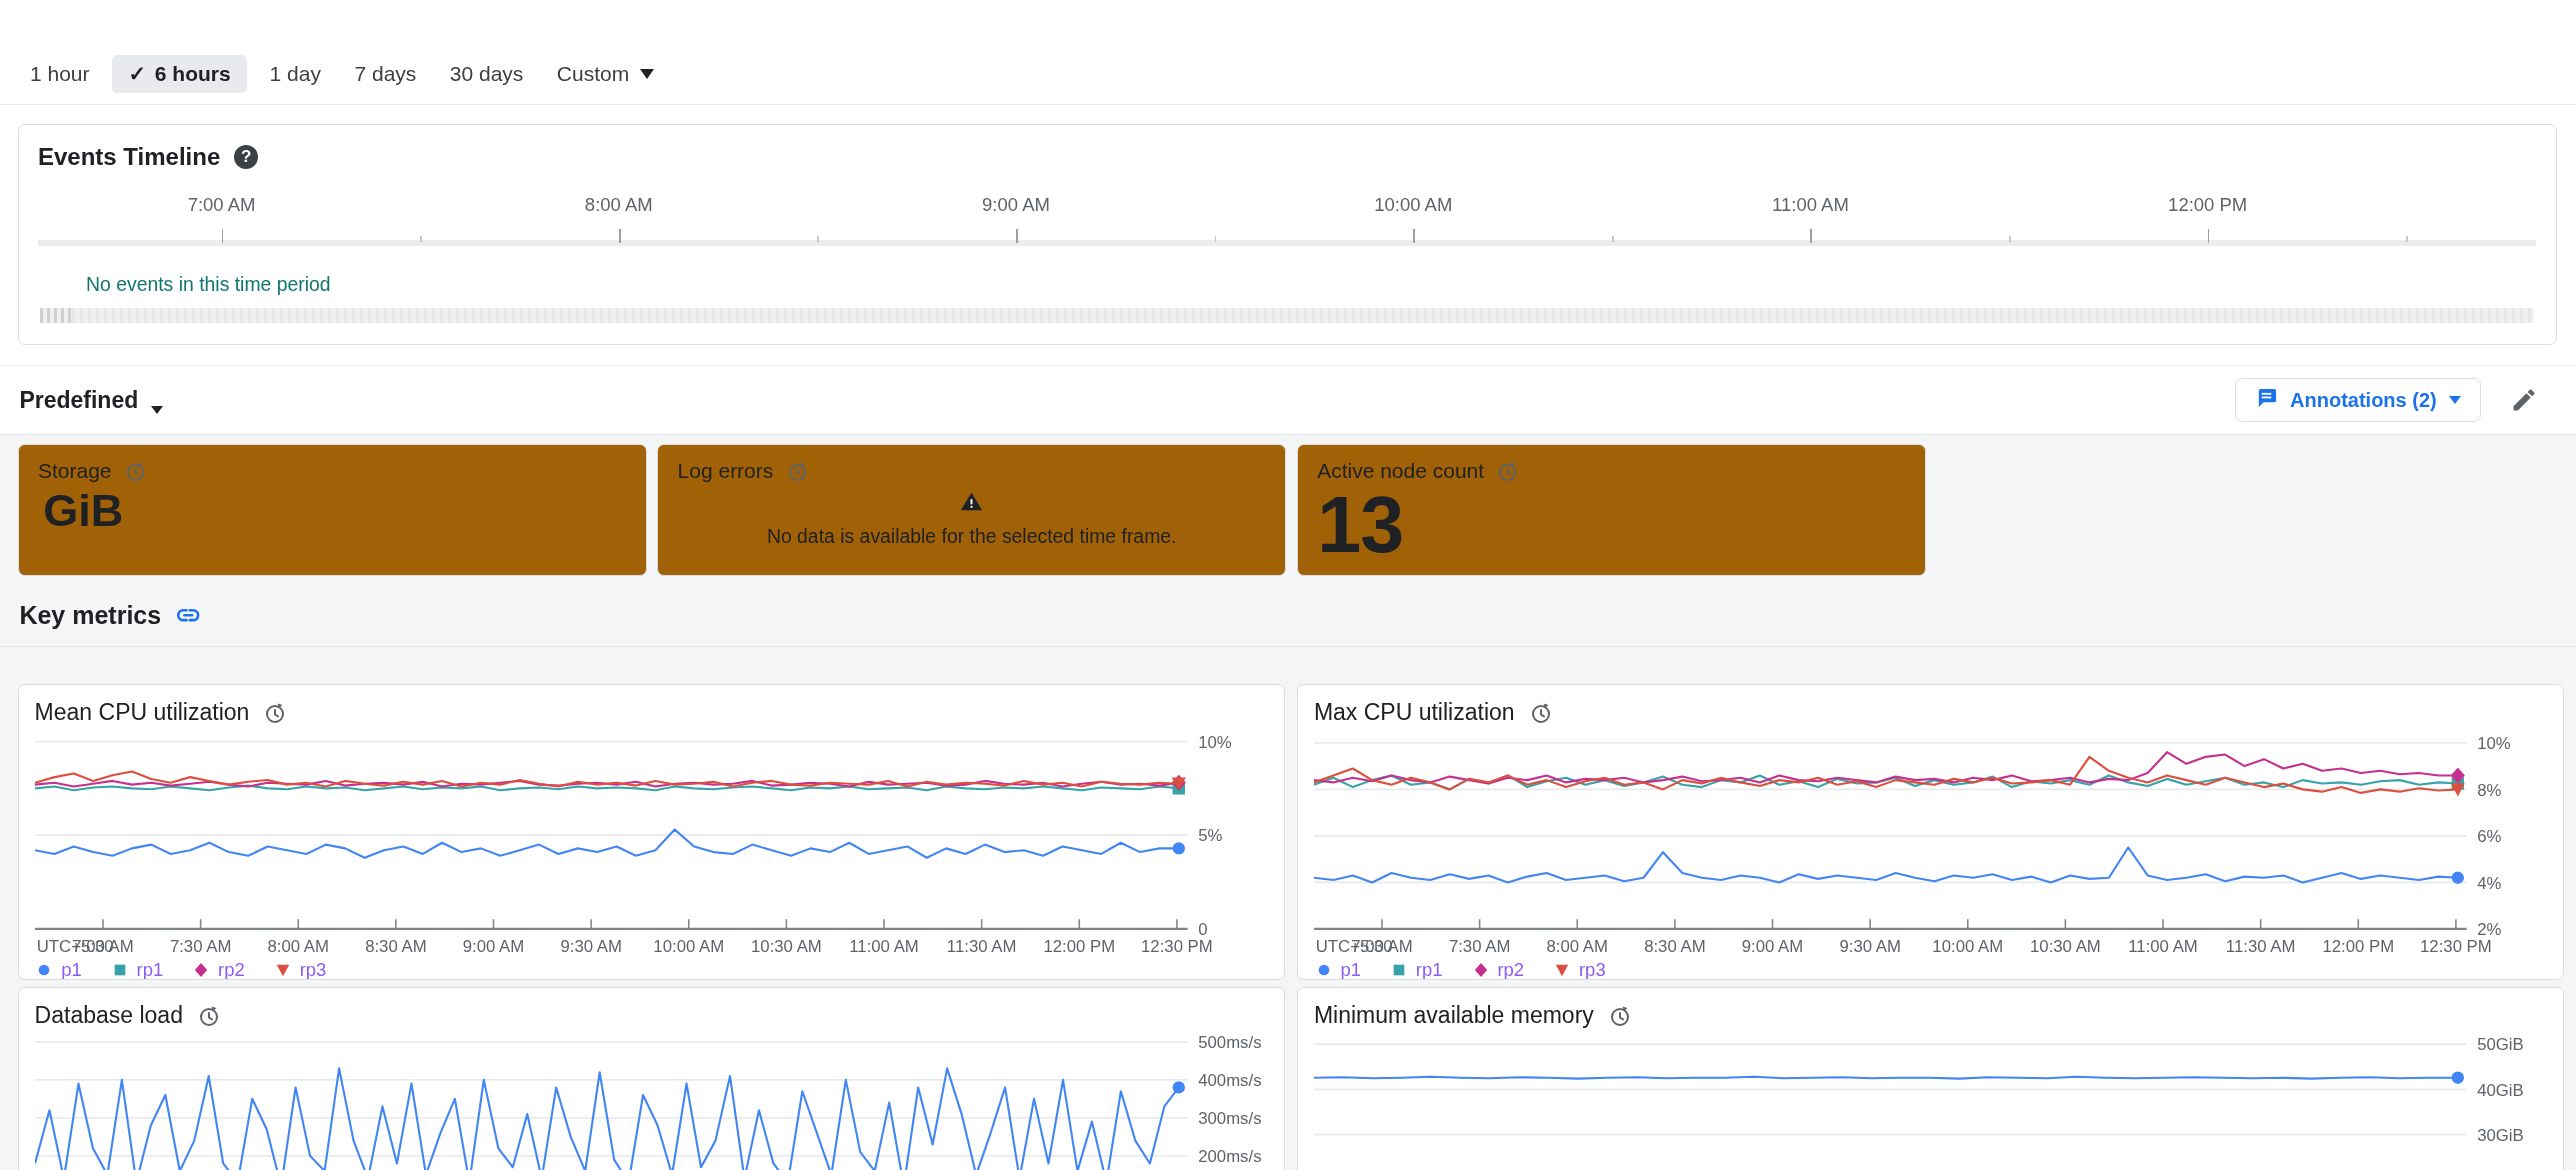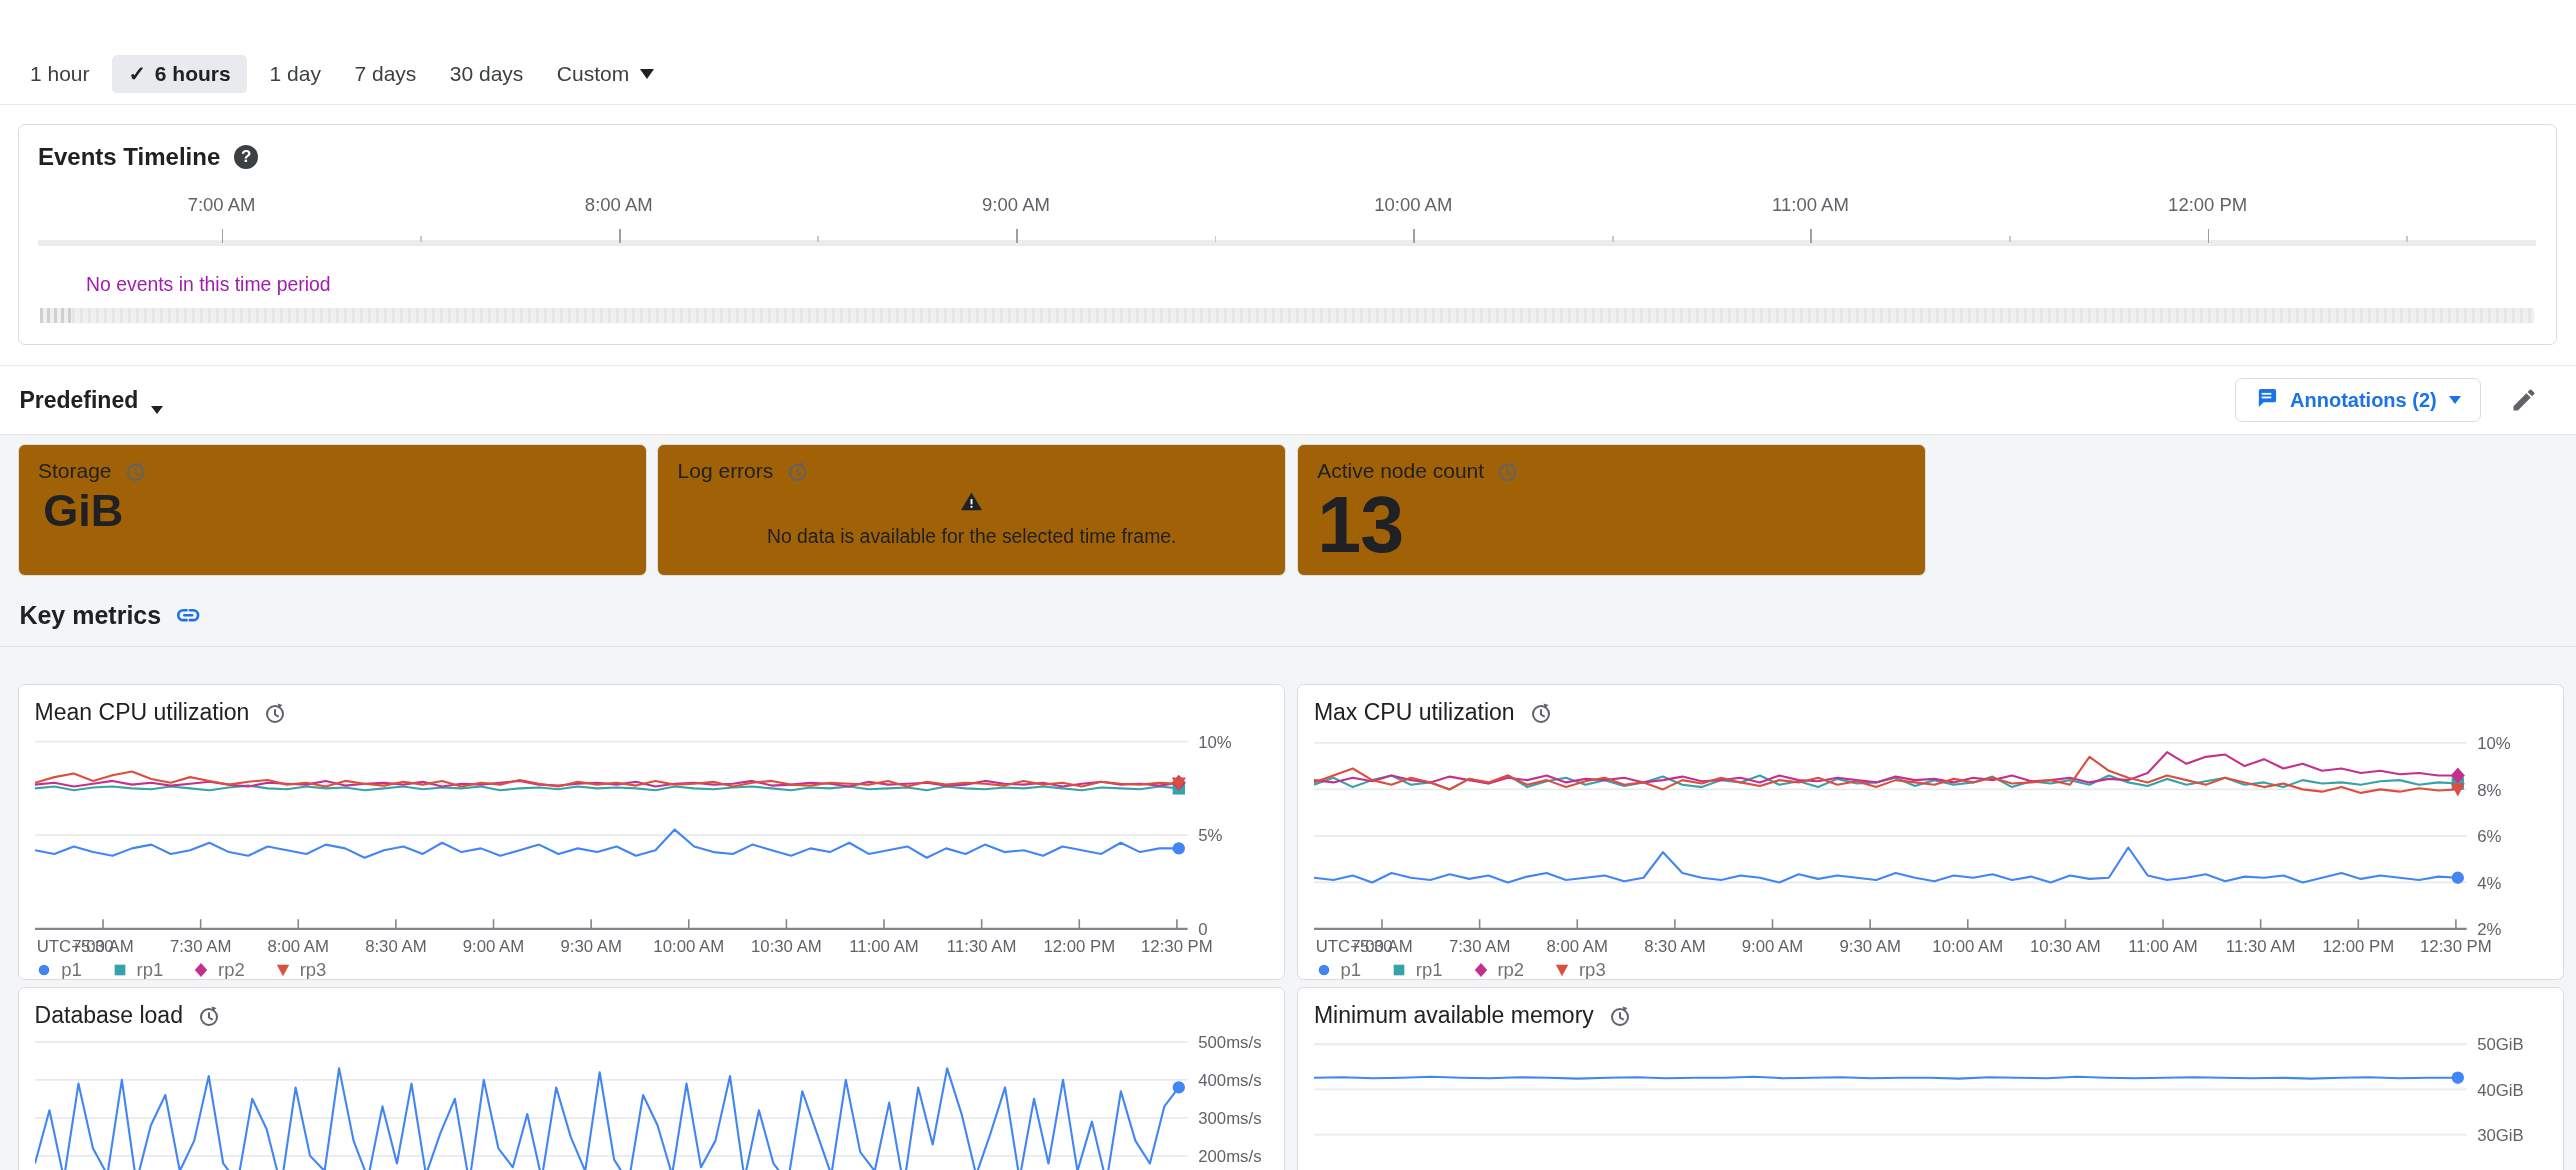--- a/index.html
+++ b/index.html
@@ -27,21 +27,21 @@
   .events-card { margin: 19.4px 19.4px 0 17.6px; border: 1.8px solid #dadce0; border-radius: 7px; background: #fff; padding: 17.6px 19.4px 21px 19.4px; }
   .ev-head { display: flex; align-items: center; gap: 14px; }
   .ev-title { font-size: 24px; font-weight: bold; }
   .help-ic { width: 24px; height: 24px; border-radius: 50%; background: #3c4043; color: #fff; font-size: 17px; font-weight: bold;
     display: inline-flex; align-items: center; justify-content: center; }
   .ev-axis { position: relative; height: 76px; margin-top: 23px; }
   .ev-hour { position: absolute; top: 0; transform: translateX(-50%); font-size: 18.5px; color: #5f6368; white-space: nowrap; }
   .ev-tick { position: absolute; top: 35px; width: 1.8px; height: 14px; background: #9aa0a6; }
   .ev-tick.minor { top: 42px; height: 6.2px; background: #c4c7cb; }
   .ev-bar { position: absolute; left: 0; right: 0; top: 46px; height: 6.2px; background: #ececec; }
-  .ev-empty { font-size: 19.4px; color: #a21caf; margin: 3.5px 0 12.3px 48px; }
+  .ev-empty { font-size: 19.4px; color: #0f766e; margin: 3.5px 0 12.3px 48px; }
   .ev-scroll { height: 15px; margin: 0 1.8px; border-radius: 2.6px;
     background: repeating-linear-gradient(90deg,#e6e6e6 0 2.6px,#f0f0f0 2.6px 8px); position: relative; }
   .ev-scroll-cap { position: absolute; left: 0; top: 0; bottom: 0; width: 32px;
     background: repeating-linear-gradient(90deg,#cfcfcf 0 2.6px,#efefef 2.6px 7px); }
   
   .toolbar-row { margin-top: 19.4px; border-top: 1.8px solid #e8eaed; border-bottom: 1.8px solid #e3e5e8;
     padding: 12.3px 35px 12.3px 19.4px; display: flex; justify-content: space-between; align-items: center; background: #fff; }
   .predefined { display: flex; align-items: flex-end; gap: 12.3px; font-size: 23px; font-weight: bold; cursor: pointer; }
   .predefined .caret { border-left-width: 6.2px; border-right-width: 6.2px; border-top-width: 8.8px; color: #202124; }
   .toolbar-right { display: flex; align-items: center; gap: 25px; }
@@ -63,21 +63,21 @@
   .key-metrics-title { font-size: 25px; font-weight: bold; }
   .km-divider { border-bottom: 1.8px solid #e0e2e5; margin: 16px 0 0 0; }
   
   .charts-grid { display: grid; grid-template-columns: 1267px 1267px; gap: 7px 12.3px; margin: 37px 0 0 17.6px; }
   .chart-card { background: #fff; border: 1.8px solid #dadce0; border-radius: 7px; padding: 14px 16px 8.8px 16px; height: 296px; overflow: hidden; }
   .row2 .chart-card { height: 291px; }
   .chart-head { display: flex; align-items: center; gap: 14px; font-size: 23px; color: #202124; margin-bottom: 7px; }
   .chart-plot { width: 100%; height: 226px; }
   .chart-plot svg { display: block; }
   .chart-legend { display: flex; align-items: center; gap: 30px; margin-top: 0px; padding-left: 1.8px; }
-  .legend-item { display: flex; align-items: center; gap: 8.8px; font-size: 18.5px; color: #737373; cursor: pointer; }
+  .legend-item { display: flex; align-items: center; gap: 8.8px; font-size: 18.5px; color: #8b5cf6; cursor: pointer; }
   .clock-ic, .link-ic, .warn-ic { display: inline-flex; }
 </style>
 </head>
 <body>
 
 <div class="topbar">
   <div class="time-range" id="time-range">
       <div class="tr-opt">
         <span>1 hour</span>
       </div>

